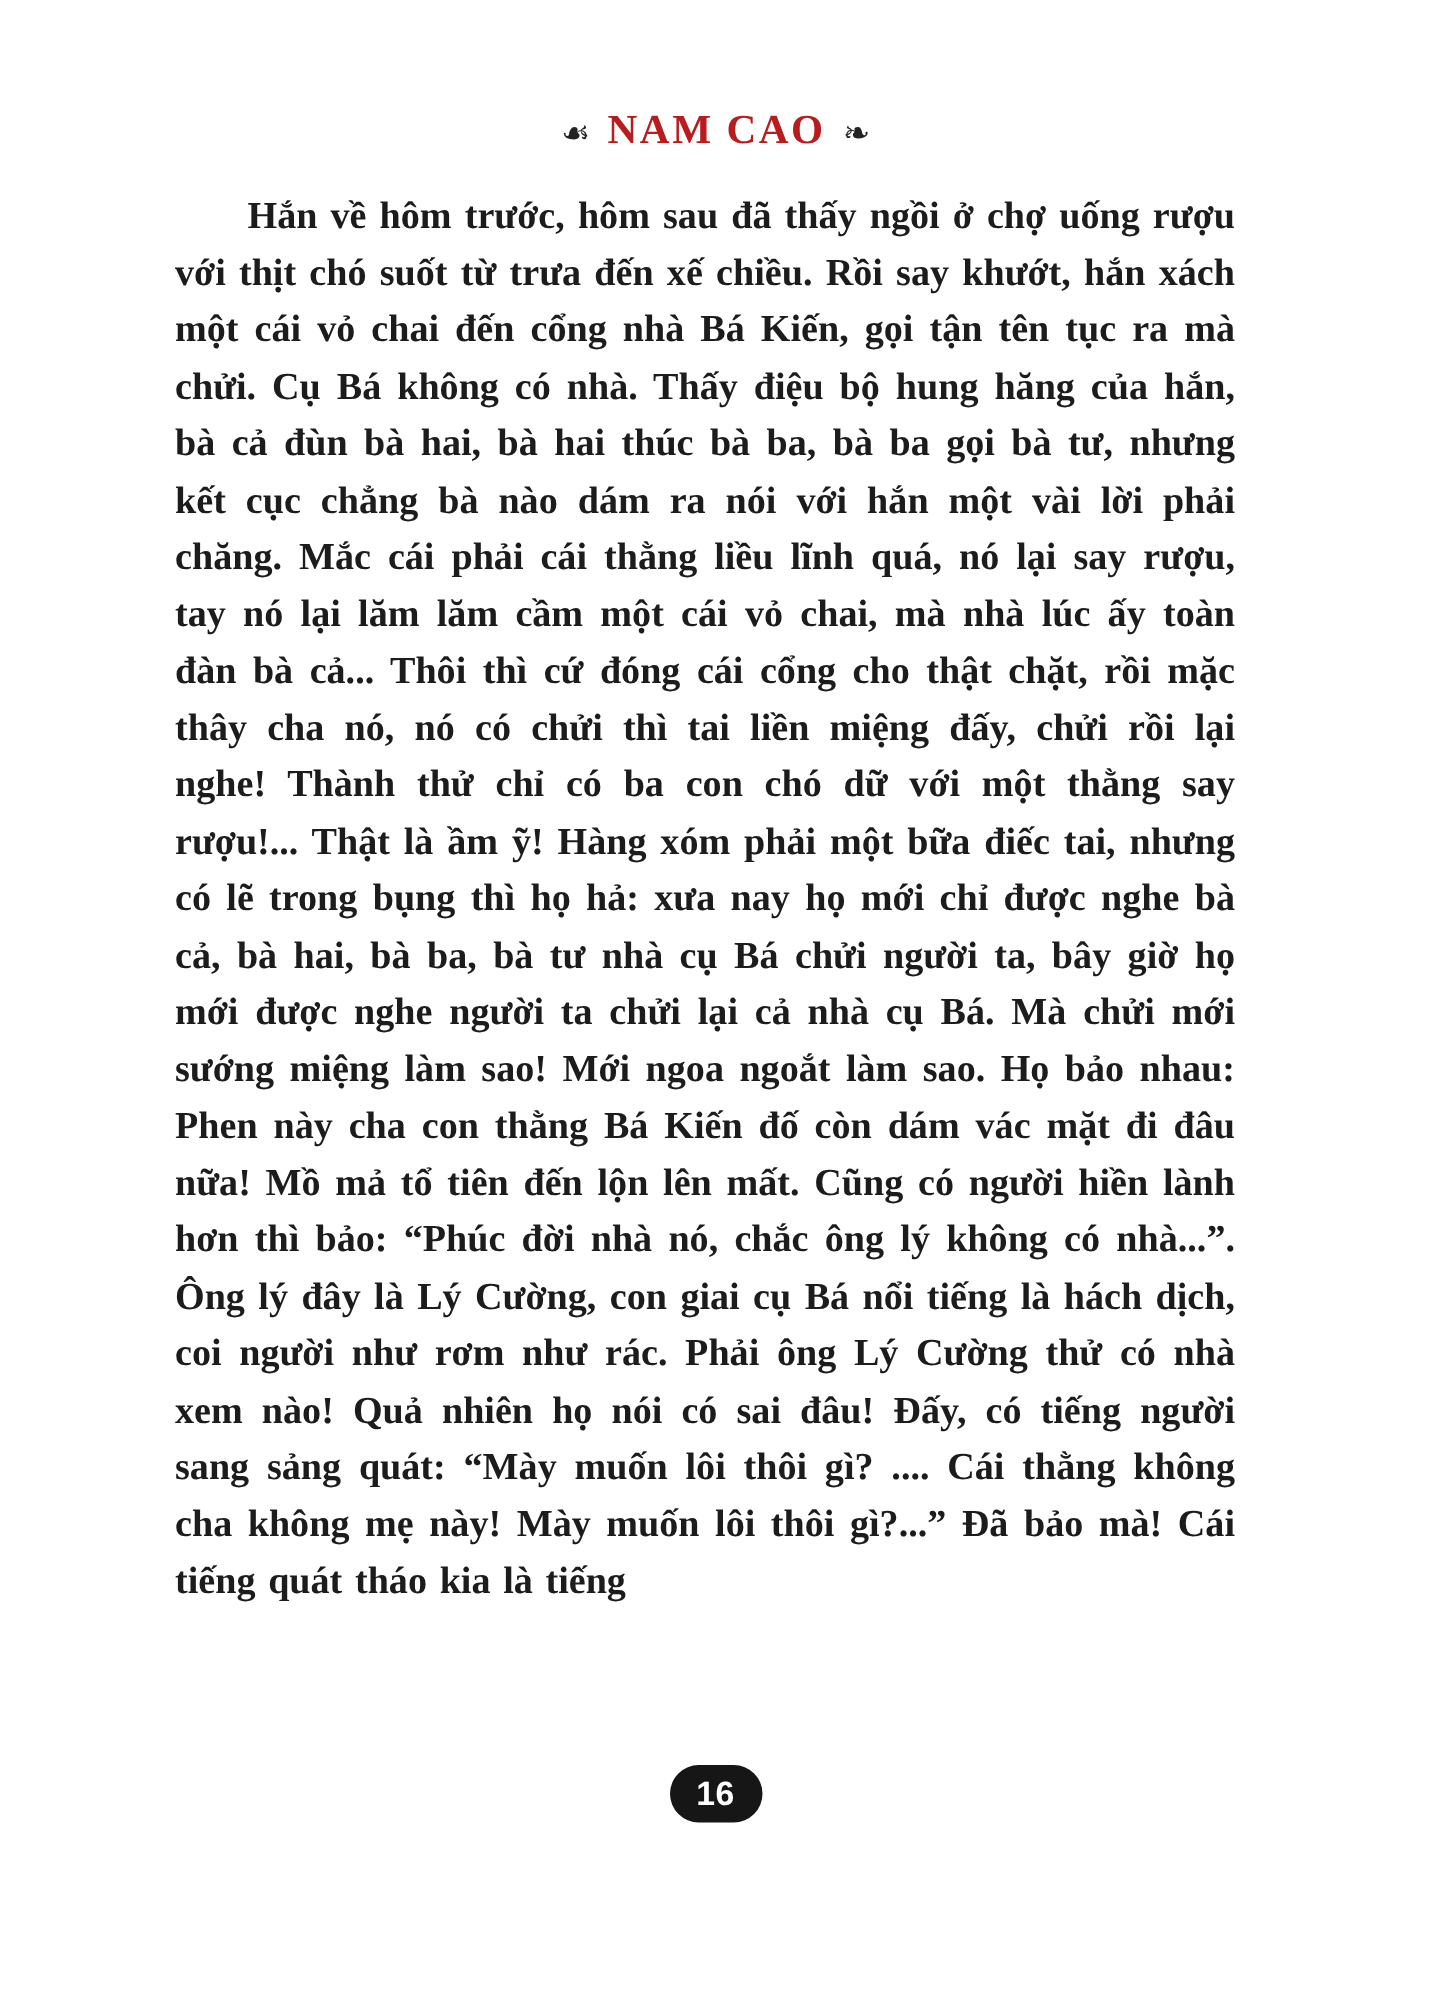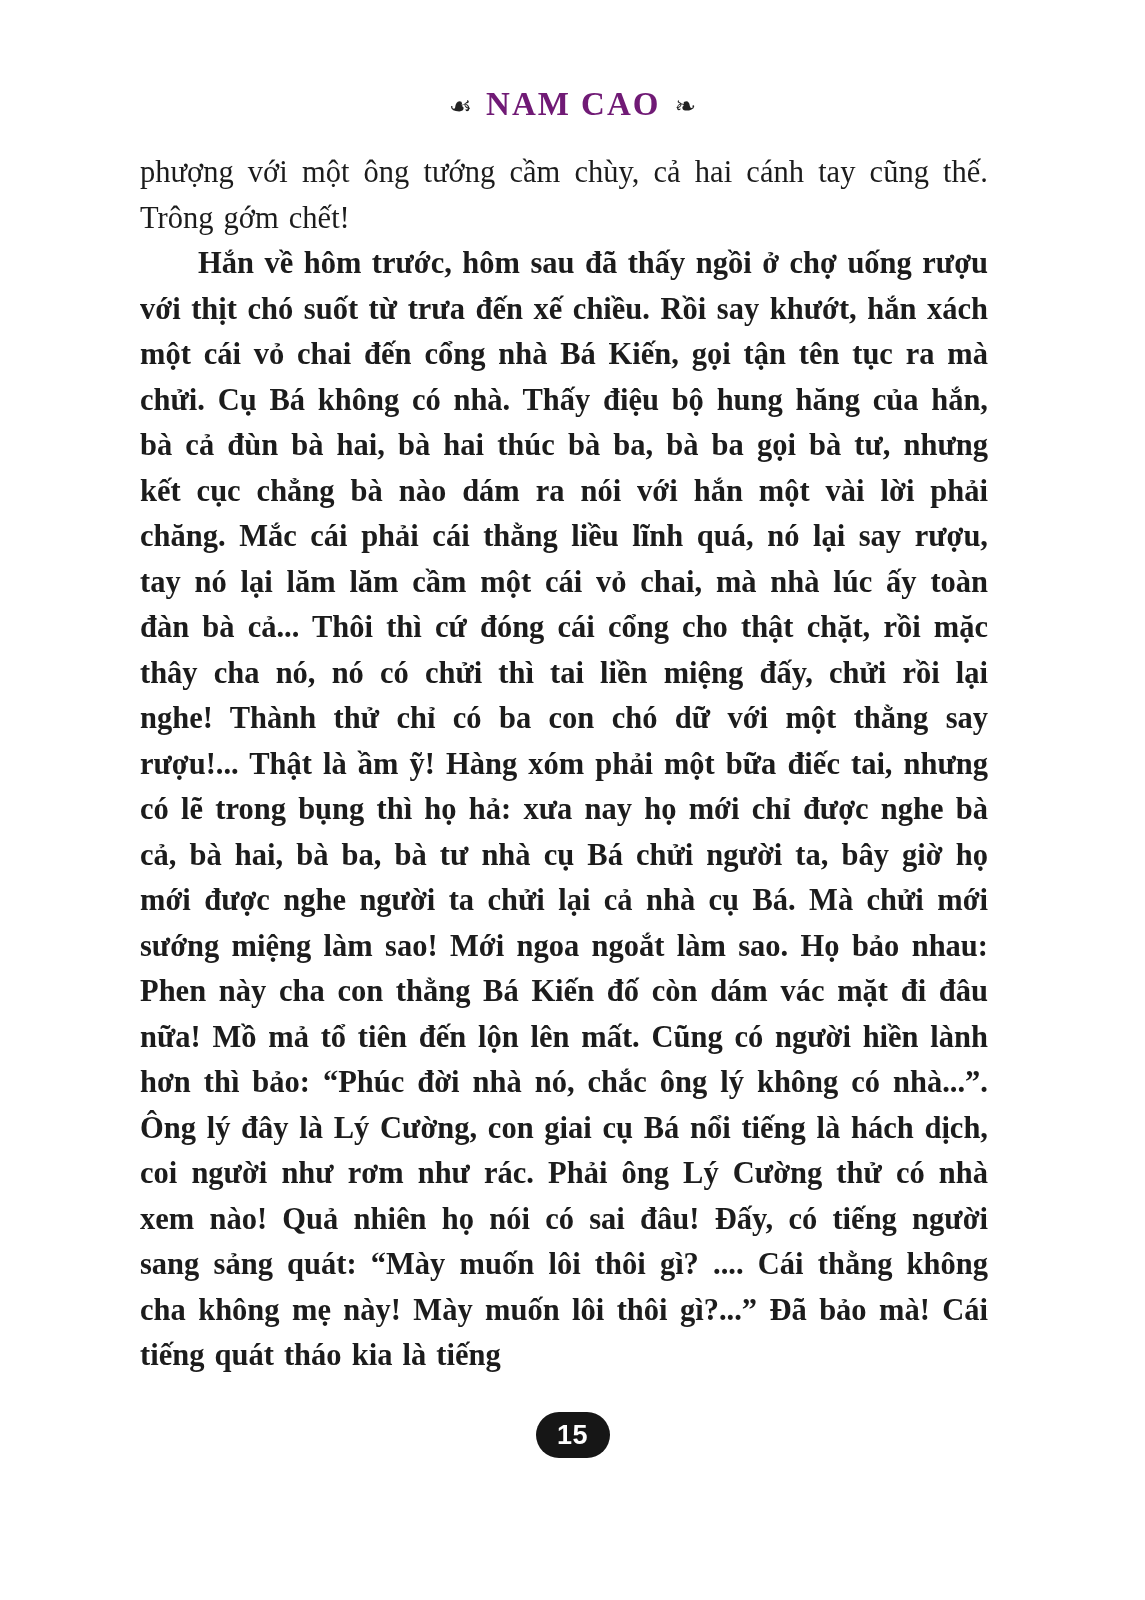--- a/index.html
+++ b/index.html
@@ -32,21 +32,21 @@
   .header .orn {
     font-size: 26px;
     color: #222;
     line-height: 1;
     transform: translateY(2px);
   }
   .header .title {
     font-weight: bold;
     font-size: 33px;
     letter-spacing: 2px;
-    color: #701a75;
+    color: #b91c1c;
   }
   .body-text {
     position: absolute;
     top: 150px;
     left: 140px;
     width: 848px;
     font-size: 30.5px;
     line-height: 45.5px;
     text-align: justify;
     text-justify: inter-word;
@@ -83,21 +83,20 @@
 
 <div class="page">
 
   <header class="header">
     <span class="orn">☙</span>
     <span class="title">NAM CAO</span>
     <span class="orn">❧</span>
   </header>
 
   <main class="body-text">
-    <p class="para">phượng với một ông tướng cầm chùy, cả hai cánh tay cũng thế. Trông gớm chết!</p>
     <p class="para indent">Hắn về hôm trước, hôm sau đã thấy ngồi ở chợ uống rượu với thịt chó suốt từ trưa đến xế chiều. Rồi say khướt, hắn xách một cái vỏ chai đến cổng nhà Bá Kiến, gọi tận tên tục ra mà chửi. Cụ Bá không có nhà. Thấy điệu bộ hung hăng của hắn, bà cả đùn bà hai, bà hai thúc bà ba, bà ba gọi bà tư, nhưng kết cục chẳng bà nào dám ra nói với hắn một vài lời phải chăng. Mắc cái phải cái thằng liều lĩnh quá, nó lại say rượu, tay nó lại lăm lăm cầm một cái vỏ chai, mà nhà lúc ấy toàn đàn bà cả... Thôi thì cứ đóng cái cổng cho thật chặt, rồi mặc thây cha nó, nó có chửi thì tai liền miệng đấy, chửi rồi lại nghe! Thành thử chỉ có ba con chó dữ với một thằng say rượu!... Thật là ầm ỹ! Hàng xóm phải một bữa điếc tai, nhưng có lẽ trong bụng thì họ hả: xưa nay họ mới chỉ được nghe bà cả, bà hai, bà ba, bà tư nhà cụ Bá chửi người ta, bây giờ họ mới được nghe người ta chửi lại cả nhà cụ Bá. Mà chửi mới sướng miệng làm sao! Mới ngoa ngoắt làm sao. Họ bảo nhau: Phen này cha con thằng Bá Kiến đố còn dám vác mặt đi đâu nữa! Mồ mả tổ tiên đến lộn lên mất. Cũng có người hiền lành hơn thì bảo: “Phúc đời nhà nó, chắc ông lý không có nhà...”. Ông lý đây là Lý Cường, con giai cụ Bá nổi tiếng là hách dịch, coi người như rơm như rác. Phải ông Lý Cường thử có nhà xem nào! Quả nhiên họ nói có sai đâu! Đấy, có tiếng người sang sảng quát: “Mày muốn lôi thôi gì? .... Cái thằng không cha không mẹ này! Mày muốn lôi thôi gì?...” Đã bảo mà! Cái tiếng quát tháo kia là tiếng</p>
   </main>
 
   <div class="page-number-badge">
-    <span>15</span>
+    <span>16</span>
   </div>
 
 </div>
 
 </body></html>

